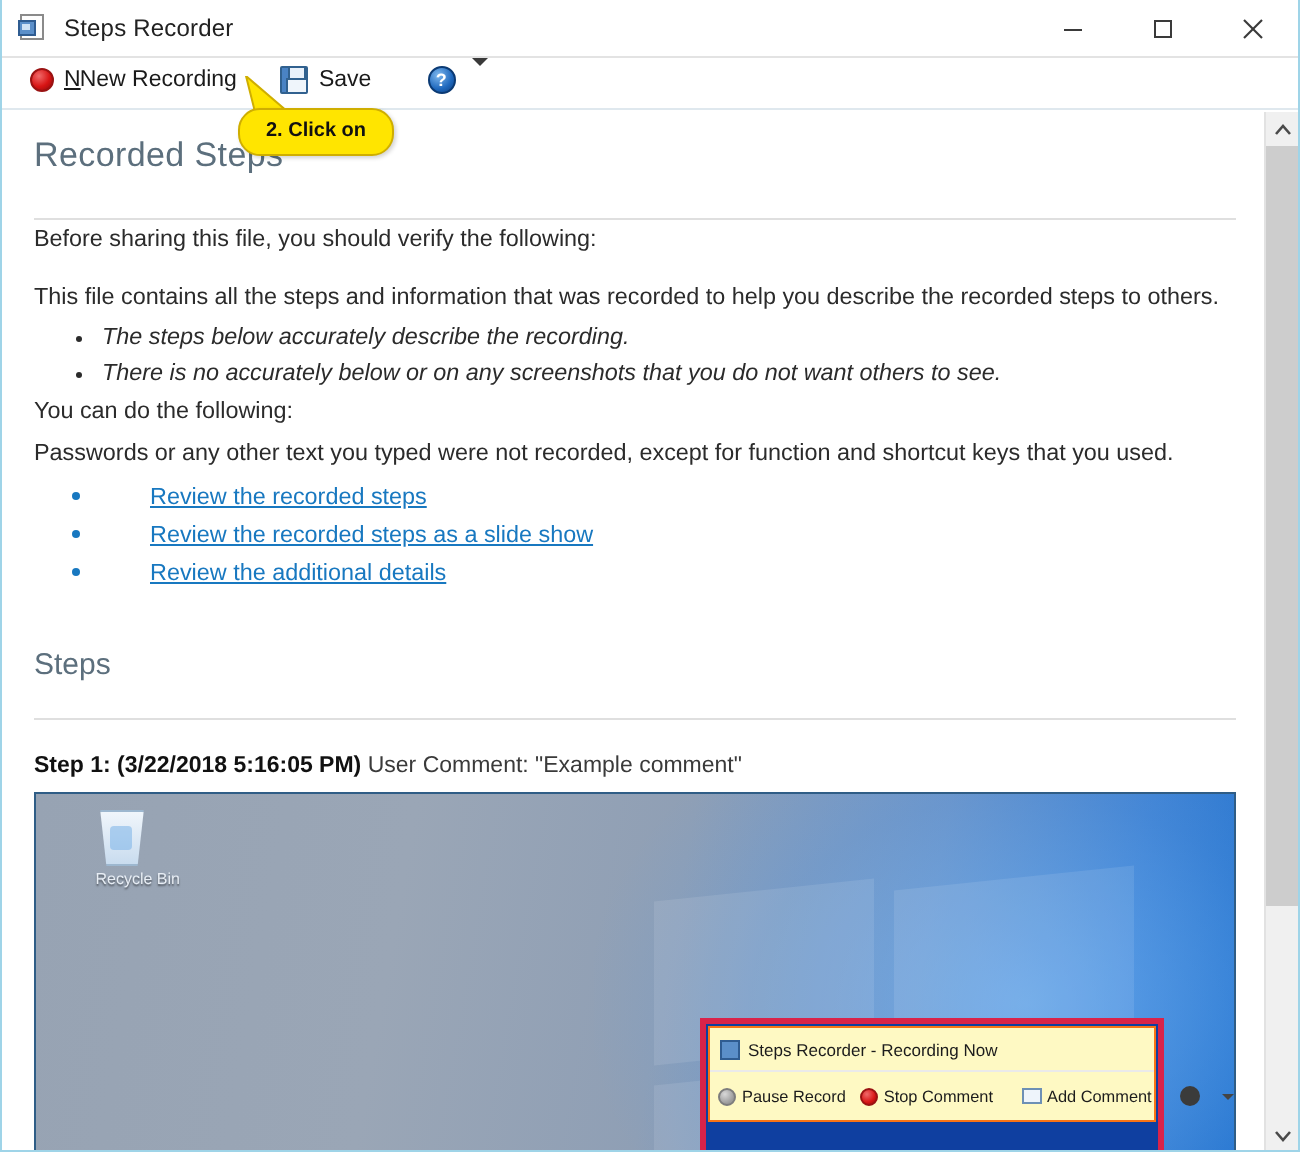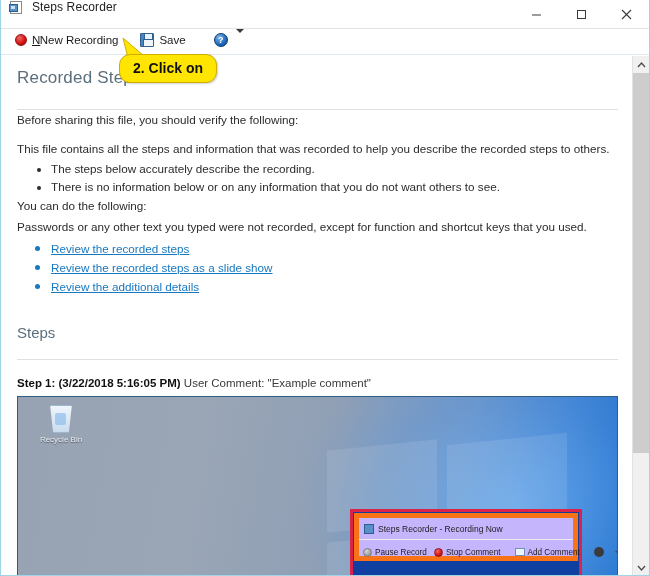--- a/index.html
+++ b/index.html
@@ -19,21 +19,21 @@
     overflow: hidden;
   }
 
   
   .titlebar {
     position: relative;
     height: 29px;
     background: #ffffff;
     border-bottom: 1px solid #e3e3e3;
     display: flex;
-    align-items: flex-start;
+    align-items: center;
   }
   .title-icon {
     width: 16px; height: 16px;
     margin-left: 8px; margin-right: 7px;
     position: relative;
     flex: 0 0 auto;
   }
   .title-icon .sheet {
     position: absolute; left: 1px; top: 1px;
     width: 12px; height: 13px;
@@ -159,32 +159,34 @@
   }
   .para.tight { margin-top: 1px; }
   ul.bullets {
     margin: 2px 0 0 34px;
     list-style: disc;
   }
   ul.bullets li {
     font-size: 11.7px;
     color: #2b2b2b;
     line-height: 18px;
+    font-style: italic;
   }
   ul.links {
     margin: 3px 0 0 34px;
     list-style: disc;
     color: #1878c0;
   }
   ul.links li { line-height: 18px; }
   ul.links a {
     font-size: 11.7px;
     color: #1878c0;
     text-decoration: underline;
     cursor: pointer;
+    margin-left: 24px;
   }
   .h2 {
     font-size: 15px;
     color: #5c6f7d;
     font-weight: normal;
     margin-top: 28px;
   }
   .rule2 {
     height: 1px;
     background: #dfdfdf;
@@ -221,21 +223,21 @@
   .shot .win-logo i {
     position: absolute;
     background: rgba(255,255,255,0.22);
     display: block;
   }
 
   .rb {
     position: absolute;
     left: 14px; top: 8px;
     width: 58px;
-    text-align: center;
+    text-align: right;
   }
   .rb .bin {
     width: 26px; height: 28px;
     margin: 0 auto;
     background: linear-gradient(180deg, rgba(245,250,255,0.95) 0%, rgba(206,226,245,0.9) 100%);
     border: 1px solid #9db7cf;
     border-radius: 3px 3px 5px 5px;
     position: relative;
     clip-path: polygon(8% 0, 92% 0, 80% 100%, 20% 100%);
   }
@@ -255,22 +257,22 @@
   
   .inner-win {
     position: absolute;
     left: 332px; bottom: 0px;
     width: 232px; height: 96px;
     border: 3px solid #d9234a;
     border-bottom: none;
     background: #0f3fa0;
   }
   .inner-chrome {
-    background: #c4b5fd;
-    border: 5px solid #f97316;
+    background: #fef9c3;
+    border: 1px solid #f97316;
     margin: 1px;
     height: 48px;
   }
   .iw-title {
     height: 22px;
     display: flex; align-items: center;
     padding-left: 5px;
     font-size: 8.5px;
     color: #1c1c1c;
     border-bottom: 1px solid #eaeaea;
@@ -328,21 +330,21 @@
   }
 
   
   .callout {
     position: absolute;
     left: 118px; top: 54px;
     background: #ffe500;
     border: 1px solid #cfae00;
     border-radius: 11px;
     padding: 5px 13px 6px 13px;
-    font-size: 14px;
+    font-size: 10px;
     font-weight: bold;
     color: #111111;
     z-index: 40;
     box-shadow: 1px 1px 2px rgba(0,0,0,0.18);
     white-space: nowrap;
   }
   .callout-tail {
     position: absolute;
     left: 118px; top: 38px;
     width: 36px; height: 26px;
@@ -422,21 +424,21 @@
 
   <div class="doc">
     <div class="h1">Recorded Steps</div>
     <div class="rule"></div>
 
     <div class="para tight">Before sharing this file, you should verify the following:</div>
     <div class="para">This file contains all the steps and information that was recorded to help you describe the recorded steps to others.</div>
 
     <ul class="bullets">
       <li>The steps below accurately describe the recording.</li>
-      <li>There is no information below or on any information that you do not want others to see.</li>
+      <li>There is no accurately below or on any screenshots that you do not want others to see.</li>
     </ul>
 
     <div class="para tight">You can do the following:</div>
     <div class="para tight" style="margin-top:3px">Passwords or any other text you typed were not recorded, except for function and shortcut keys that you used.</div>
 
     <ul class="links">
       <li><a>Review the recorded steps</a></li>
       <li><a>Review the recorded steps as a slide show</a></li>
       <li><a>Review the additional details</a></li>
     </ul>

